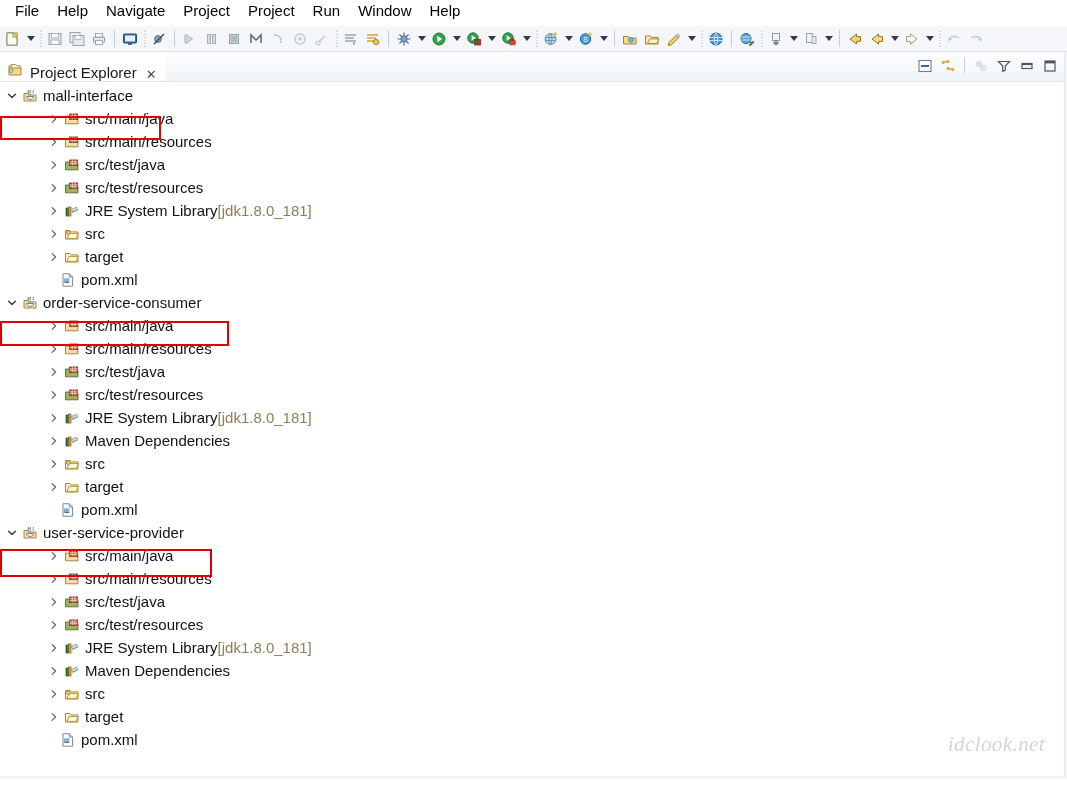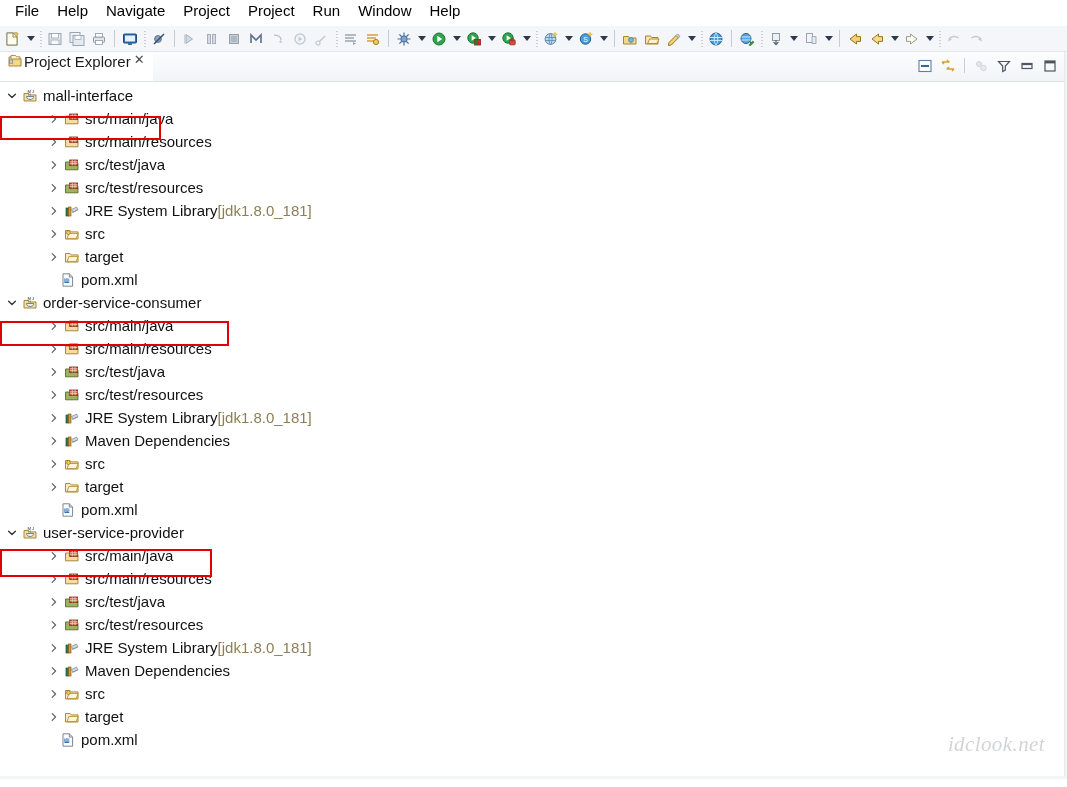--- a/index.html
+++ b/index.html
@@ -93,21 +93,22 @@
     height: 30px;
     background: linear-gradient(to bottom,#fdfdfe 0%,#f1f4f8 100%);
     border-bottom: 1px solid #dfe4ea;
     display: flex;
     align-items: flex-end;
     justify-content: space-between;
     padding-right: 6px;
   }
   .tab {
     display: flex;
-    align-items: flex-start;
+    align-items: flex-end;
+    gap: 6px;
     height: 29px;
     padding: 0 8px 0 8px;
     background: #ffffff;
     border-top: 1px solid transparent;
     font-size: 15px;
     color: #1a1a1a;
     white-space: nowrap;
   }
   .tab-close {
     font-size: 13px;

